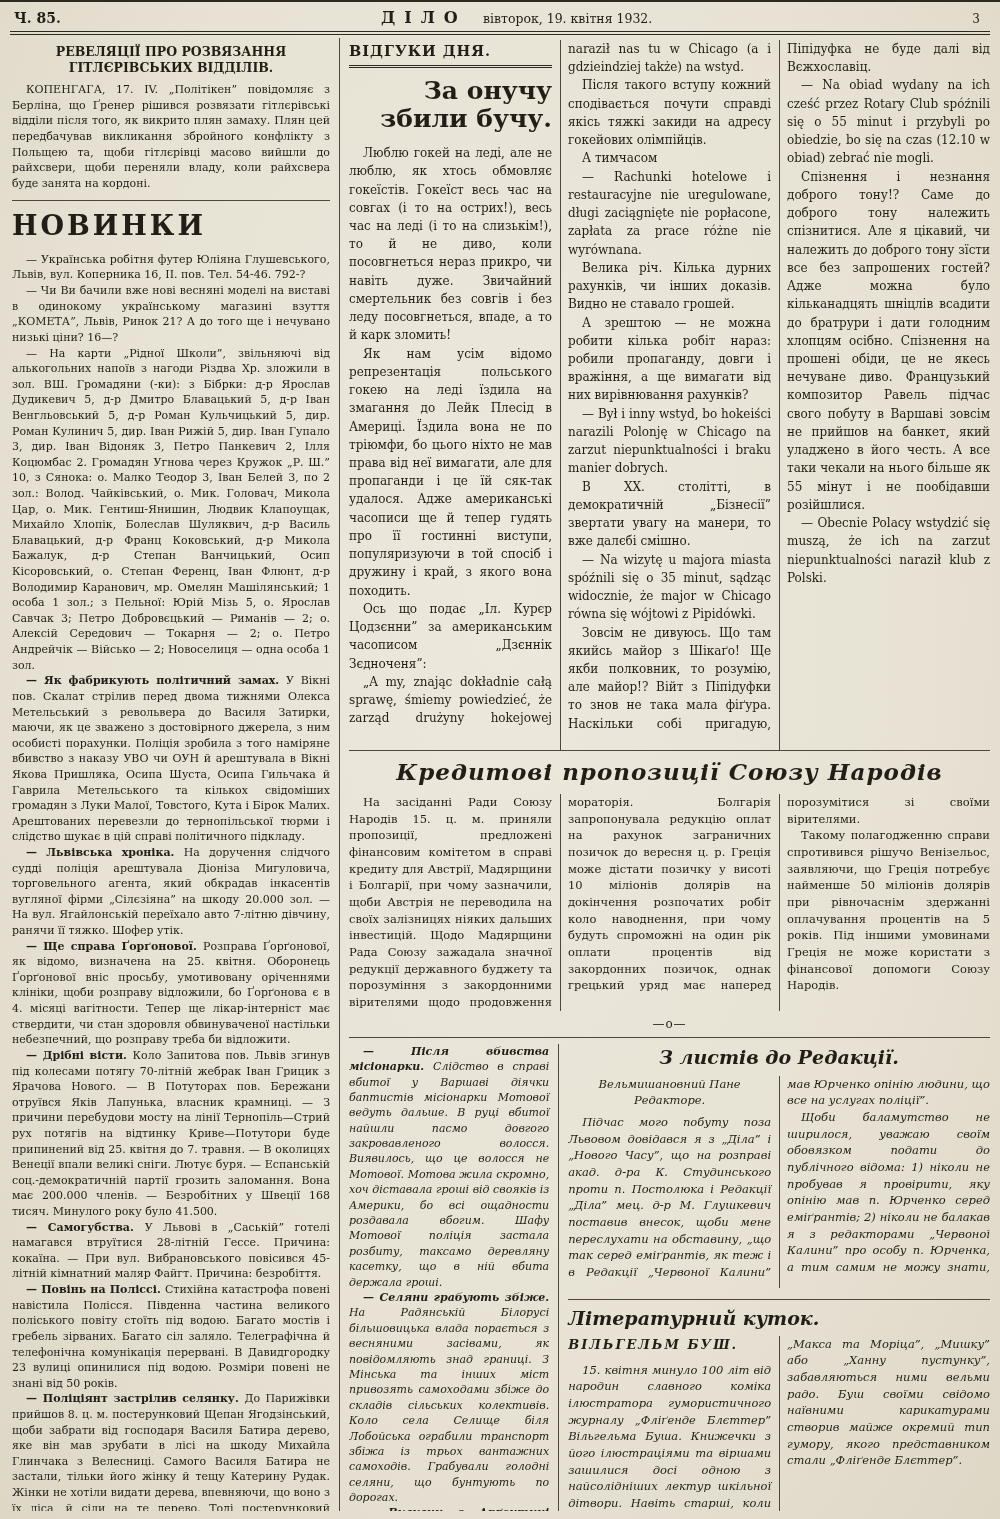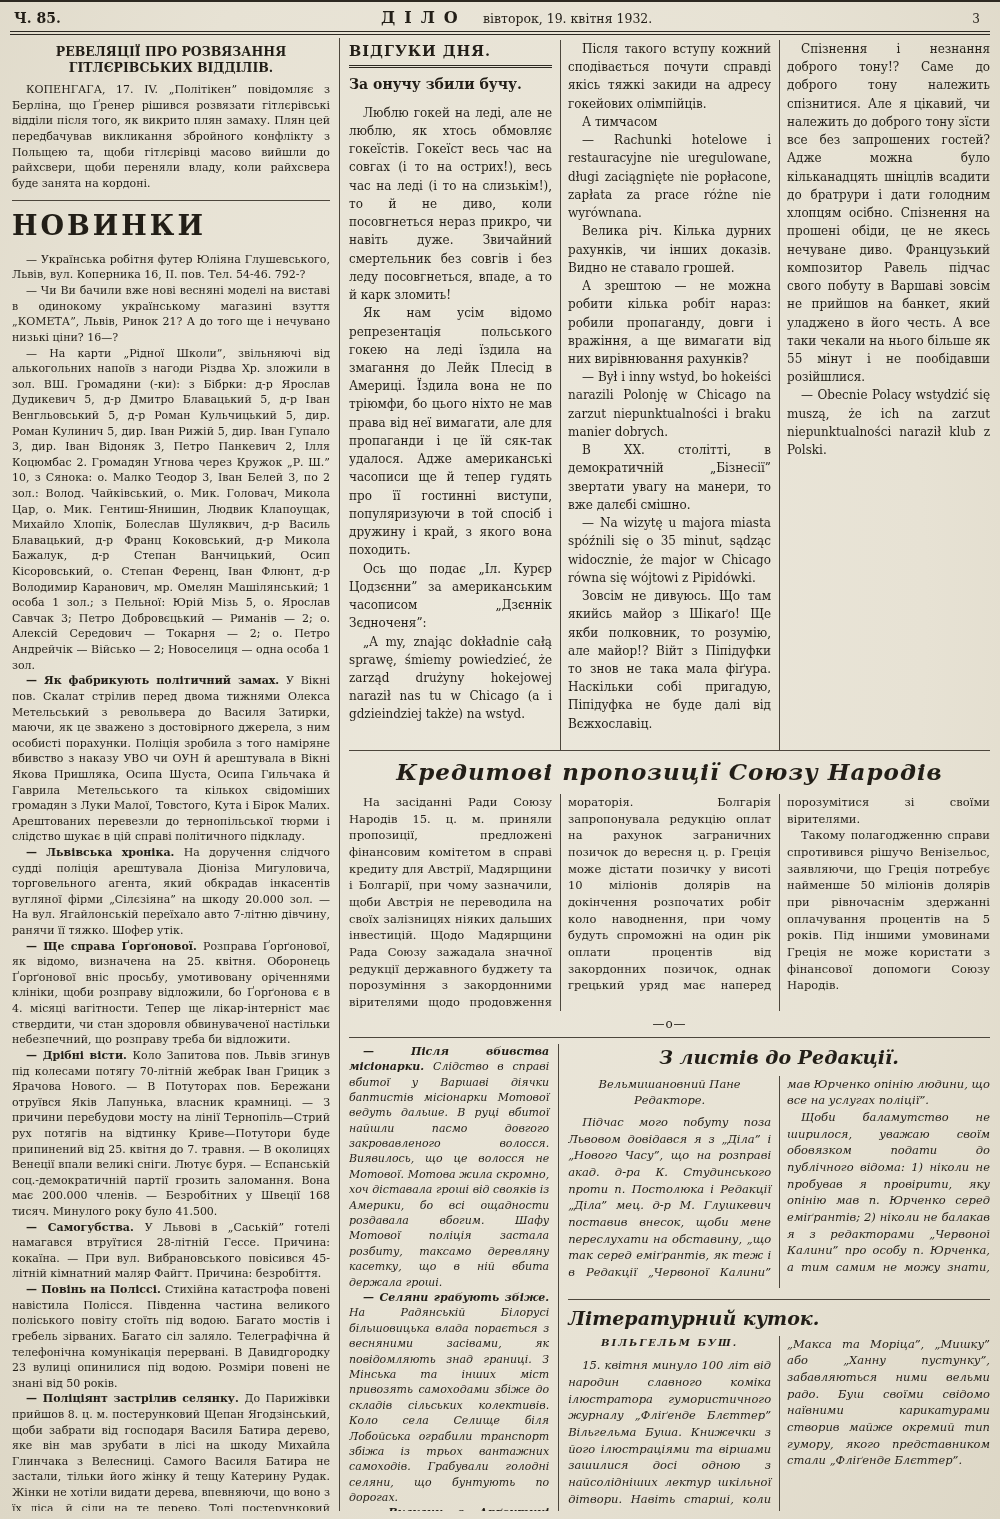--- a/index.html
+++ b/index.html
@@ -47,21 +47,21 @@
     height: 712px; overflow: hidden;
     column-count: 3; column-gap: 16px; column-fill: auto;
     column-rule: 1px solid #4c463c;
     font-size: 12px; line-height: 1.52;
     padding-top: 2px;
   }
   .feuill-section-header {
     font-weight: bold; font-size: 14.5px; letter-spacing: 1px;
     border-bottom: 3px double #2d2922; padding-bottom: 3px; margin-bottom: 9px;
   }
-  .feuill-headline { font-weight: bold; font-size: 14px; line-height: 1.12; text-align: left; margin: 2px 0 11px 0; }
+  .feuill-headline { font-weight: bold; font-size: 25px; line-height: 1.12; text-align: right; margin: 2px 0 11px 0; }
 
   .credit-section { border-top: 1px solid #4c463c; border-bottom: 1px solid #4c463c; padding: 5px 0 6px 0; }
   .credit-headline { font-style: italic; font-weight: bold; font-size: 23px; text-align: center; margin: 2px 0 9px 0; letter-spacing: 1px; }
   .credit-cols { column-count: 3; column-gap: 16px; column-rule: 1px solid #4c463c; font-size: 11.5px; line-height: 1.45; }
   .end-mark { text-align: center; margin-top: 6px; font-size: 12px; letter-spacing: 1px; }
 
   .bottom-section { flex: 1; min-height: 0; display: grid; grid-template-columns: 1fr 2.05fr; overflow: hidden; padding-top: 6px; font-style: italic; }
   .bottom-left {
     border-right: 1px solid #4c463c; padding-right: 9px; overflow: hidden;
     font-size: 11px; line-height: 1.4;
@@ -76,21 +76,21 @@
   }
   .salutation { text-indent: 0; text-align: center; margin-bottom: 5px; }
 
   .literary-section { border-top: 1px solid #4c463c; margin-top: 11px; padding-top: 5px; }
   .literary-headline { font-weight: bold; font-size: 19px; text-align: left; margin: 2px 0 7px 0; }
   .literary-cols {
     column-count: 2; column-gap: 16px; column-fill: auto; column-rule: 1px solid #4c463c;
     height: 196px; overflow: hidden;
     font-size: 11.5px; line-height: 1.45;
   }
-  .literary-subhead { text-indent: 0; text-align: center; font-weight: bold; letter-spacing: 2px; font-size: 10px; margin-bottom: 7px; }
+  .literary-subhead { text-indent: 0; text-align: left; font-weight: bold; letter-spacing: 2px; font-size: 13px; margin-bottom: 7px; }
 </style>
 </head>
 <body>
 
 <div class="page">
 
   <header class="masthead">
     <span class="mast-issue">Ч. 85.</span>
     <span class="mast-center">
       <span class="mast-title">ДІЛО</span>
@@ -132,20 +132,21 @@
             <p class="para">„A my, znając dokładnie całą sprawę, śmiemy powiedzieć, że zarząd drużyny hokejowej naraził nas tu w Chicago (a i gdzieindziej także) na wstyd.</p>
             <p class="para">Після такого вступу кожний сподівається почути справді якісь тяжкі закиди на адресу гокейових олімпійців.</p>
             <p class="para">А тимчасом</p>
             <p class="para">— Rachunki hotelowe i restauracyjne nie uregulowane, długi zaciągnięte nie popłacone, zapłata za prace różne nie wyrównana.</p>
             <p class="para">Велика річ. Кілька дурних рахунків, чи інших доказів. Видно не ставало грошей.</p>
             <p class="para">А зрештою — не можна робити кілька робіт нараз: робили пропаганду, довги і вражіння, а ще вимагати від них вирівнювання рахунків?</p>
             <p class="para">— Był i inny wstyd, bo hokeiści narazili Polonję w Chicago na zarzut niepunktualności i braku manier dobrych.</p>
             <p class="para">В XX. столітті, в демократичній „Бізнесії” звертати увагу на манери, то вже далєбі смішно.</p>
             <p class="para">— Na wizytę u majora miasta spóźnili się o 35 minut, sądząc widocznie, że major w Chicago równa się wójtowi z Pipidówki.</p>
             <p class="para">Зовсім не дивуюсь. Що там якийсь майор з Шікаґо! Ще якби полковник, то розумію, але майор!? Війт з Піпідуфки то знов не така мала фіґура. Наскільки собі пригадую, Піпідуфка не буде далі від Вєжхославіц.</p>
+            <p class="para">— Na obiad wydany na ich cześć przez Rotary Club spóźnili się o 55 minut i przybyli po obiedzie, bo się na czas (12.10 w obiad) zebrać nie mogli.</p>
             <p class="para">Спізнення і незнання доброго тону!? Саме до доброго тону належить спізнитися. Але я цікавий, чи належить до доброго тону зїсти все без запрошених гостей? Адже можна було кільканадцять шніцлів всадити до братрури і дати голодним хлопцям осібно. Спізнення на прошені обіди, це не якесь нечуване диво. Французький композитор Равель підчас свого побуту в Варшаві зовсім не прийшов на банкет, який уладжено в його честь. А все таки чекали на нього більше як 55 мінут і не пообідавши розійшлися.</p>
             <p class="para">— Obecnie Polacy wstydzić się muszą, że ich na zarzut niepunktualności naraził klub z Polski.</p>
           </div>
 
       </div>
 
       <div class="credit-section">
         <h1 class="credit-headline">Кредитові пропозиції Союзу Народів</h1>
         <div class="credit-cols">
             <p class="para">На засіданні Ради Союзу Народів 15. ц. м. приняли пропозиції, предложені фінансовим комітетом в справі кредиту для Австрії, Мадярщини і Болгарії, при чому зазначили, щоби Австрія не переводила на своїх залізницях ніяких дальших інвестицій. Щодо Мадярщини Рада Союзу зажадала значної редукції державного буджету та порозуміння з закордонними вірителями щодо продовження мораторія. Болгарія запропонувала редукцію оплат на рахунок заграничних позичок до вересня ц. р. Греція може дістати позичку у висоті 10 міліонів долярів на докінчення розпочатих робіт коло наводнення, при чому будуть спроможні на один рік оплати процентів від закордонних позичок, однак грецький уряд має наперед порозумітися зі своїми вірителями.</p>

